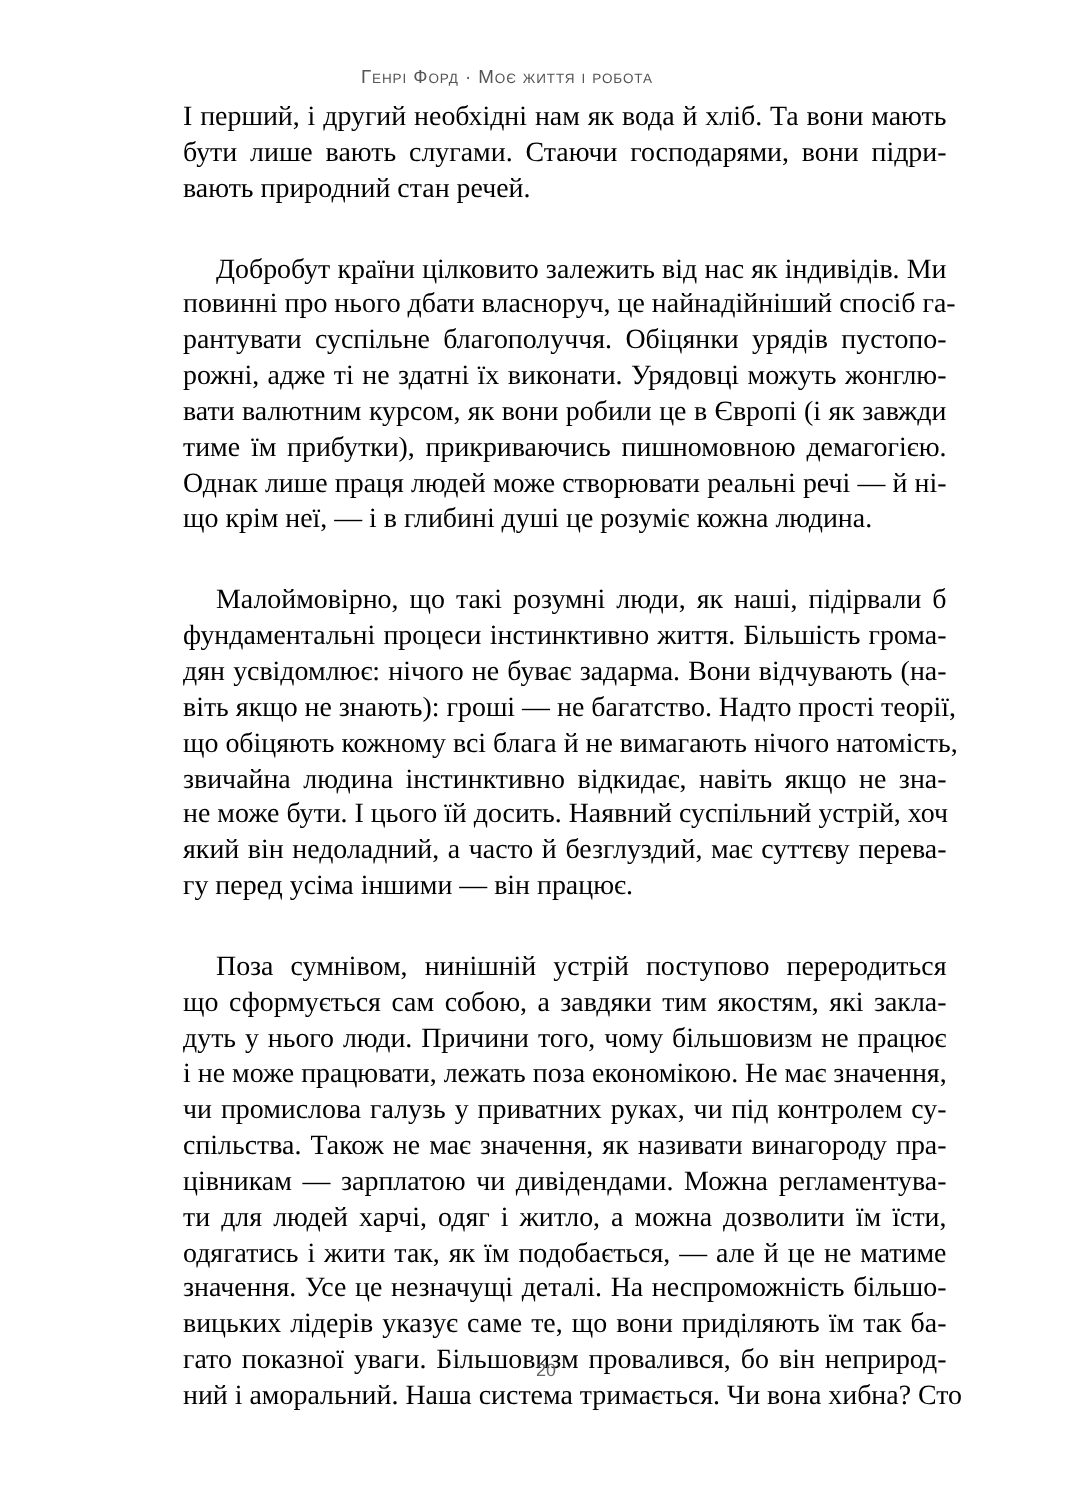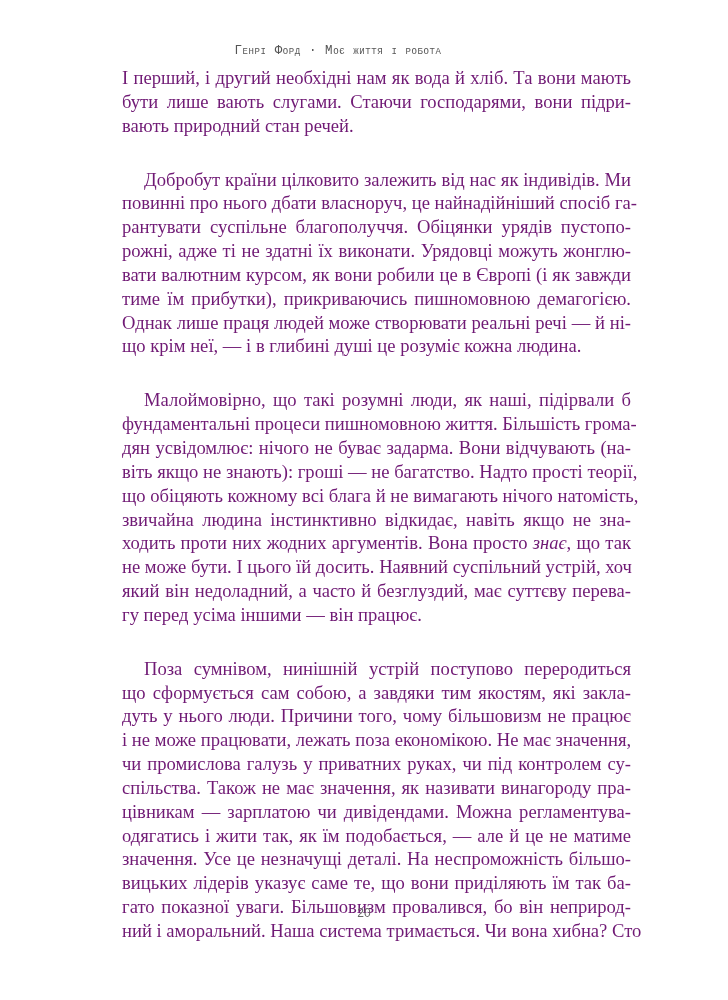--- a/index.html
+++ b/index.html
@@ -14,41 +14,41 @@
       overflow: hidden;
       font-family: "Liberation Serif", "DejaVu Serif", serif;
       color: #2b2b2b;
     }
     .running-head {
       position: absolute;
       top: 44px;
       left: 0;
       width: 676px;
       text-align: center;
-      font-family: Liberation Mono, monospace;
+      font-family: Liberation Sans, sans-serif;
       font-size: 12.5px;
       letter-spacing: 0.6px;
       color: #555555;
       font-variant: small-caps;
     }
     .page-body {
       position: absolute;
       top: 66px;
       left: 122px;
       width: 509px;
     }
     .line {
       display: block;
       height: 23.85px;
       line-height: 23.85px;
       font-size: 18.6px;
       white-space: nowrap;
       text-align: justify;
       text-align-last: justify;
-      color: #701a75;
+      color: #000000;
     }
     .line.indent {
       padding-left: 22px;
       margin-top: 30px;
     }
     .line.last {
       text-align-last: left;
     }
     .line em {
       font-style: italic;
@@ -83,39 +83,39 @@
     <span class="line">рантувати суспільне благополуччя. Обіцянки урядів пустопо-</span>
     <span class="line">рожні, адже ті не здатні їх виконати. Урядовці можуть жонглю-</span>
     <span class="line">вати валютним курсом, як вони робили це в Європі (і як завжди</span>
     <span class="line">тиме їм прибутки), прикриваючись пишномовною демагогією.</span>
     <span class="line">Однак лише праця людей може створювати реальні речі — й ні-</span>
     <span class="line last">що крім неї, — і в глибині душі це розуміє кожна людина.</span>
   </div>
 
   <div>
     <span class="line indent">Малоймовірно, що такі розумні люди, як наші, підірвали б</span>
-    <span class="line">фундаментальні процеси пишномовною життя. Більшість грома-</span>
+    <span class="line">фундаментальні процеси інстинктивно життя. Більшість грома-</span>
     <span class="line">дян усвідомлює: нічого не буває задарма. Вони відчувають (на-</span>
     <span class="line">віть якщо не знають): гроші — не багатство. Надто прості теорії,</span>
     <span class="line">що обіцяють кожному всі блага й не вимагають нічого натомість,</span>
     <span class="line">звичайна людина інстинктивно відкидає, навіть якщо не зна-</span>
-    <span class="line"><span>ходить проти них жодних аргументів. Вона просто </span><em>знає</em><span>, що так</span></span>
     <span class="line">не може бути. І цього їй досить. Наявний суспільний устрій, хоч</span>
     <span class="line">який він недоладний, а часто й безглуздий, має суттєву перева-</span>
     <span class="line last">гу перед усіма іншими — він працює.</span>
   </div>
 
   <div>
     <span class="line indent">Поза сумнівом, нинішній устрій поступово переродиться</span>
     <span class="line">що сформується сам собою, а завдяки тим якостям, які закла-</span>
     <span class="line">дуть у нього люди. Причини того, чому більшовизм не працює</span>
     <span class="line">і не може працювати, лежать поза економікою. Не має значення,</span>
     <span class="line">чи промислова галузь у приватних руках, чи під контролем су-</span>
     <span class="line">спільства. Також не має значення, як називати винагороду пра-</span>
     <span class="line">цівникам — зарплатою чи дивідендами. Можна регламентува-</span>
+    <span class="line">ти для людей харчі, одяг і житло, а можна дозволити їм їсти,</span>
     <span class="line">одягатись і жити так, як їм подобається, — але й це не матиме</span>
     <span class="line">значення. Усе це незначущі деталі. На неспроможність більшо-</span>
     <span class="line">вицьких лідерів указує саме те, що вони приділяють їм так ба-</span>
     <span class="line">гато показної уваги. Більшовизм провалився, бо він неприрод-</span>
     <span class="line">ний і аморальний. Наша система тримається. Чи вона хибна? Сто</span>
   </div>
 </div>
 
 <div class="folio">20</div>
 

